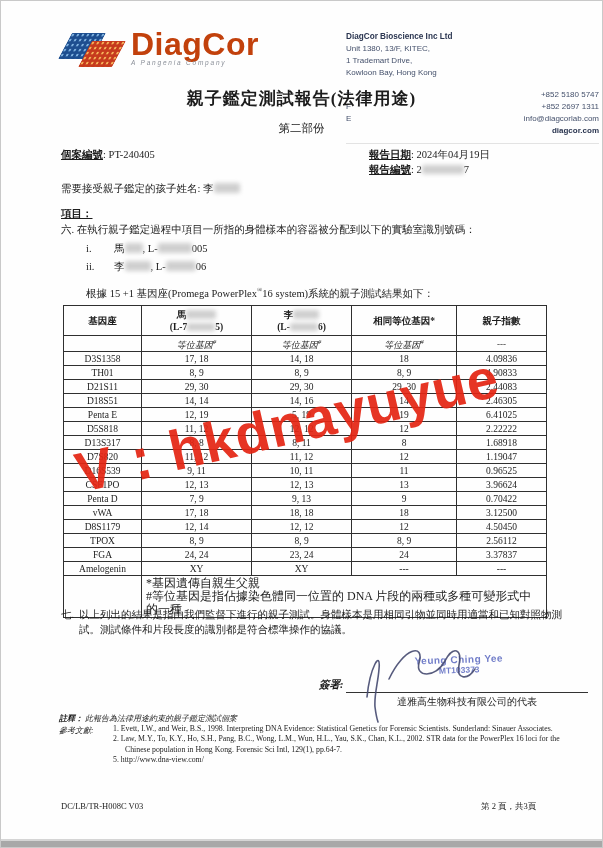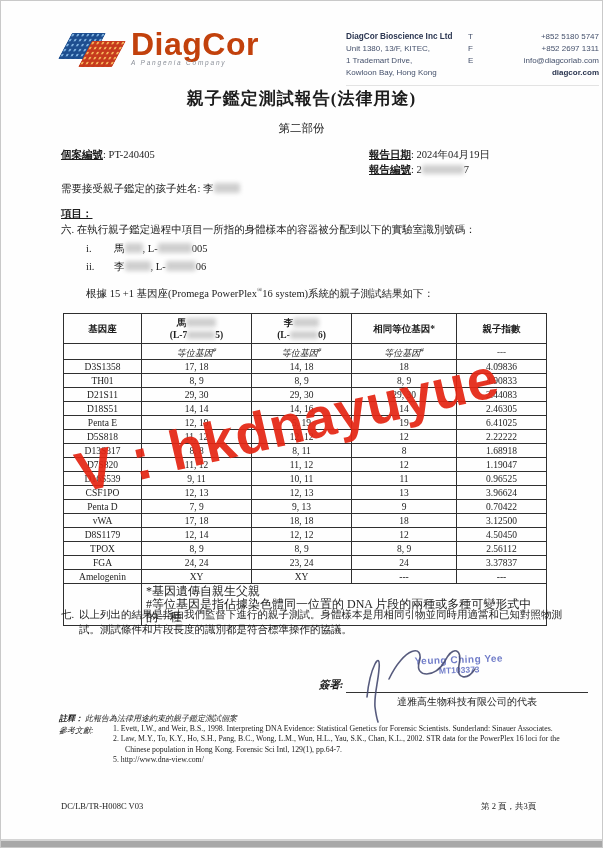--- a/index.html
+++ b/index.html
@@ -14,40 +14,40 @@
         background-size:5px 5px;border-radius:1px;}
   .chip.blue{left:6px;top:2px;background-color:#1d4e8f;
         background-image:radial-gradient(circle at 2px 2px,#7fb2e0 1.2px,transparent 1.5px);}
   .chip.red{left:26px;top:10px;background-color:#c63a1d;
         background-image:radial-gradient(circle at 2px 2px,#f5b35a 1.2px,transparent 1.5px);}
   .brand{font-family:"Liberation Sans","DejaVu Sans",sans-serif;}
   .brand .name{font-size:32px;font-weight:bold;color:#c2410c;letter-spacing:0.5px;line-height:26px;}
   .brand .tag{font-size:6.5px;letter-spacing:1.8px;color:#8a8f98;font-style:italic;margin-top:2px;}
   .contact{left:345px;top:30px;width:253px;display:flex;gap:10px;
            font-family:"Liberation Sans","DejaVu Sans",sans-serif;font-size:8px;
-           color:#44506b;line-height:12px;border-bottom:1px solid #e3e3e3;padding-bottom:6px;}
+           color:#44506b;line-height:12px;border-bottom:1px solid #e3e3e3;padding-bottom:6px;flex-direction:column;}
   .contact .addr{width:112px;}
   .contact .addr .co{font-weight:bold;color:#2a3550;font-size:8.2px;}
   .contact .tfe{flex:1;}
   .contact .row{display:flex;}
   .contact .row .lbl{width:14px;}
   .contact .row .val{flex:1;text-align:right;}
   .contact .site{font-weight:bold;color:#2a3550;}
   
   .title{left:0;top:86px;width:100%;text-align:center;font-size:17px;font-weight:bold;letter-spacing:1px;}
   .subtitle{left:0;top:120px;width:100%;text-align:center;font-size:11.5px;}
   .bold-u{font-weight:bold;text-decoration:underline;}
   .line{font-size:10.5px;line-height:15px;}
   .redact{display:inline-block;background:#cfcfcf;filter:blur(2px);border-radius:2px;
           vertical-align:-1px;}
   .w18{width:18px;height:10px;} .w26{width:26px;height:10px;} .w30{width:30px;height:10px;}
   .w34{width:34px;height:10px;} .w42{width:42px;height:9px;}
   .hw30{width:30px;height:9px;} .hw26{width:26px;height:9px;} .hw28{width:28px;height:8px;}
   
-  table.geno{left:62px;top:312px;position:absolute;border-collapse:collapse;table-layout:fixed;
+  table.geno{left:62px;top:304px;position:absolute;border-collapse:collapse;table-layout:fixed;
              width:483px;font-size:9.5px;}
   table.geno td,table.geno th{border:1px solid #2f2f2f;text-align:center;padding:0 2px;
              height:13px;line-height:12px;font-weight:normal;}
   table.geno th{font-weight:bold;}
   table.geno .h1{height:30px;line-height:13px;}
   table.geno .h2{height:14px;font-style:italic;font-weight:bold;font-size:9px;}
   table.geno .notes{text-align:left;height:28px;font-size:12px;line-height:13px;padding:1px 4px;}
   sup{font-size:7px;}
   
   .item7{left:60px;top:606px;width:508px;font-size:10.5px;line-height:15px;display:flex;}

